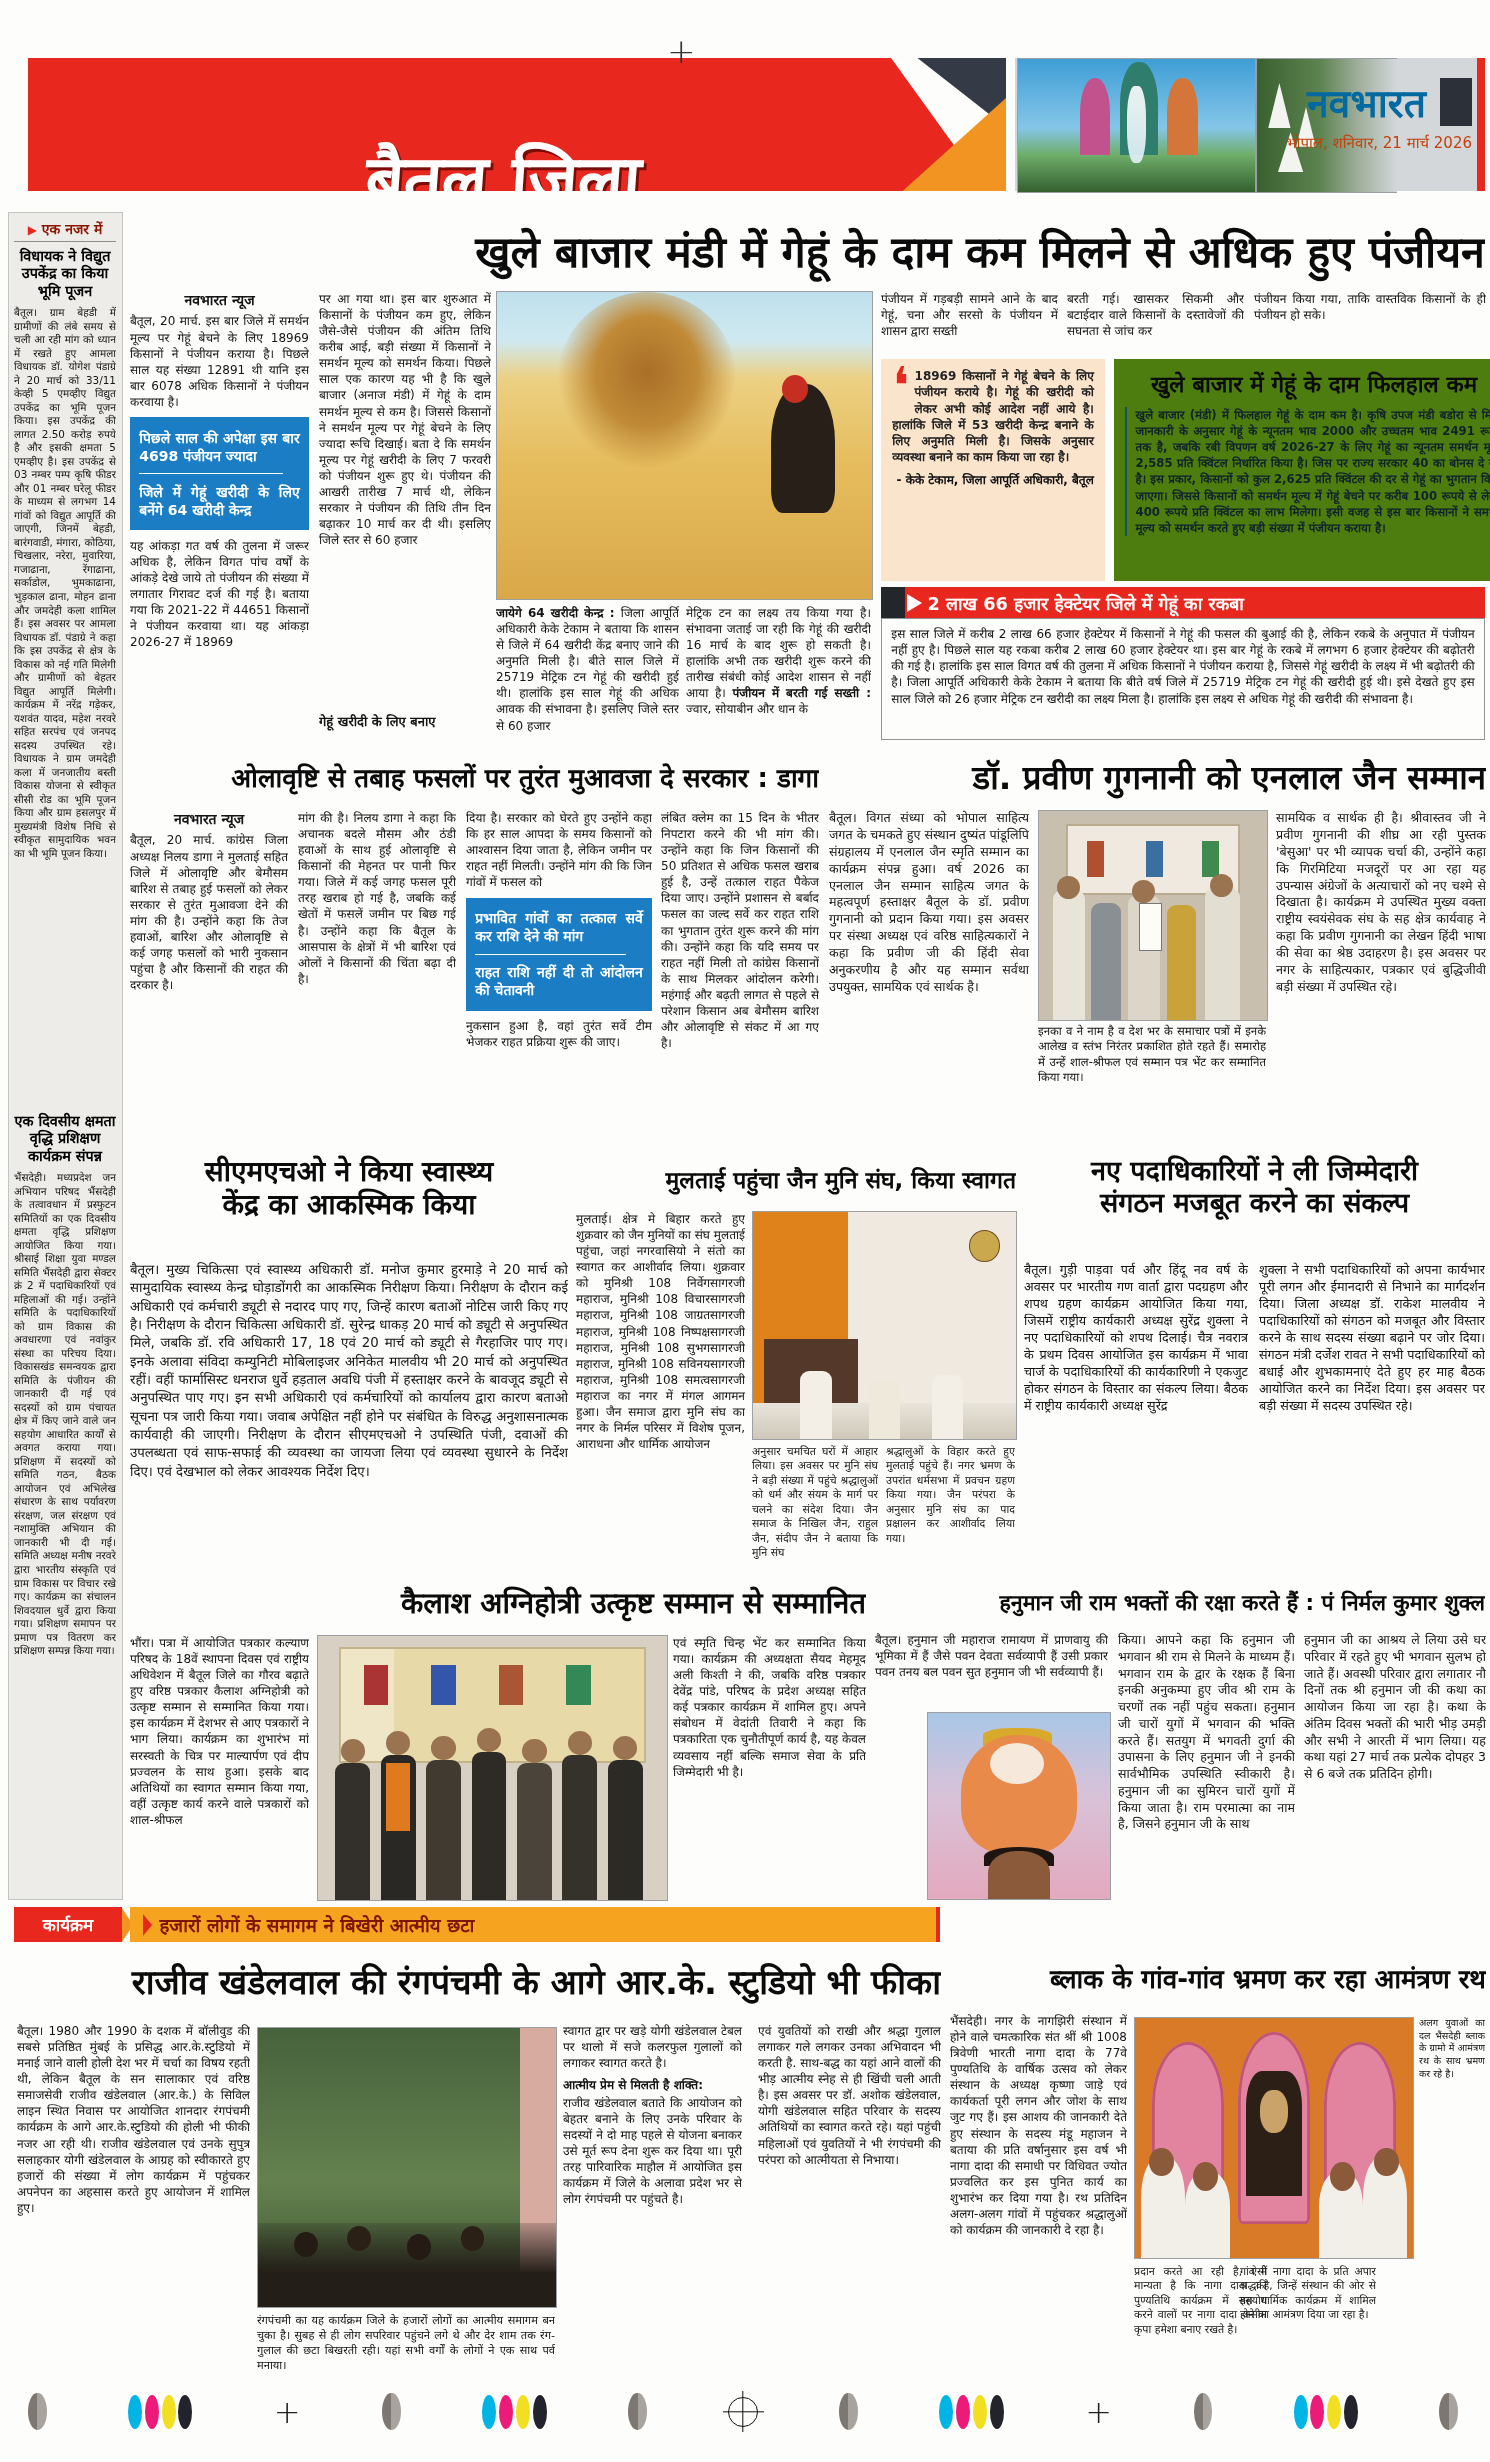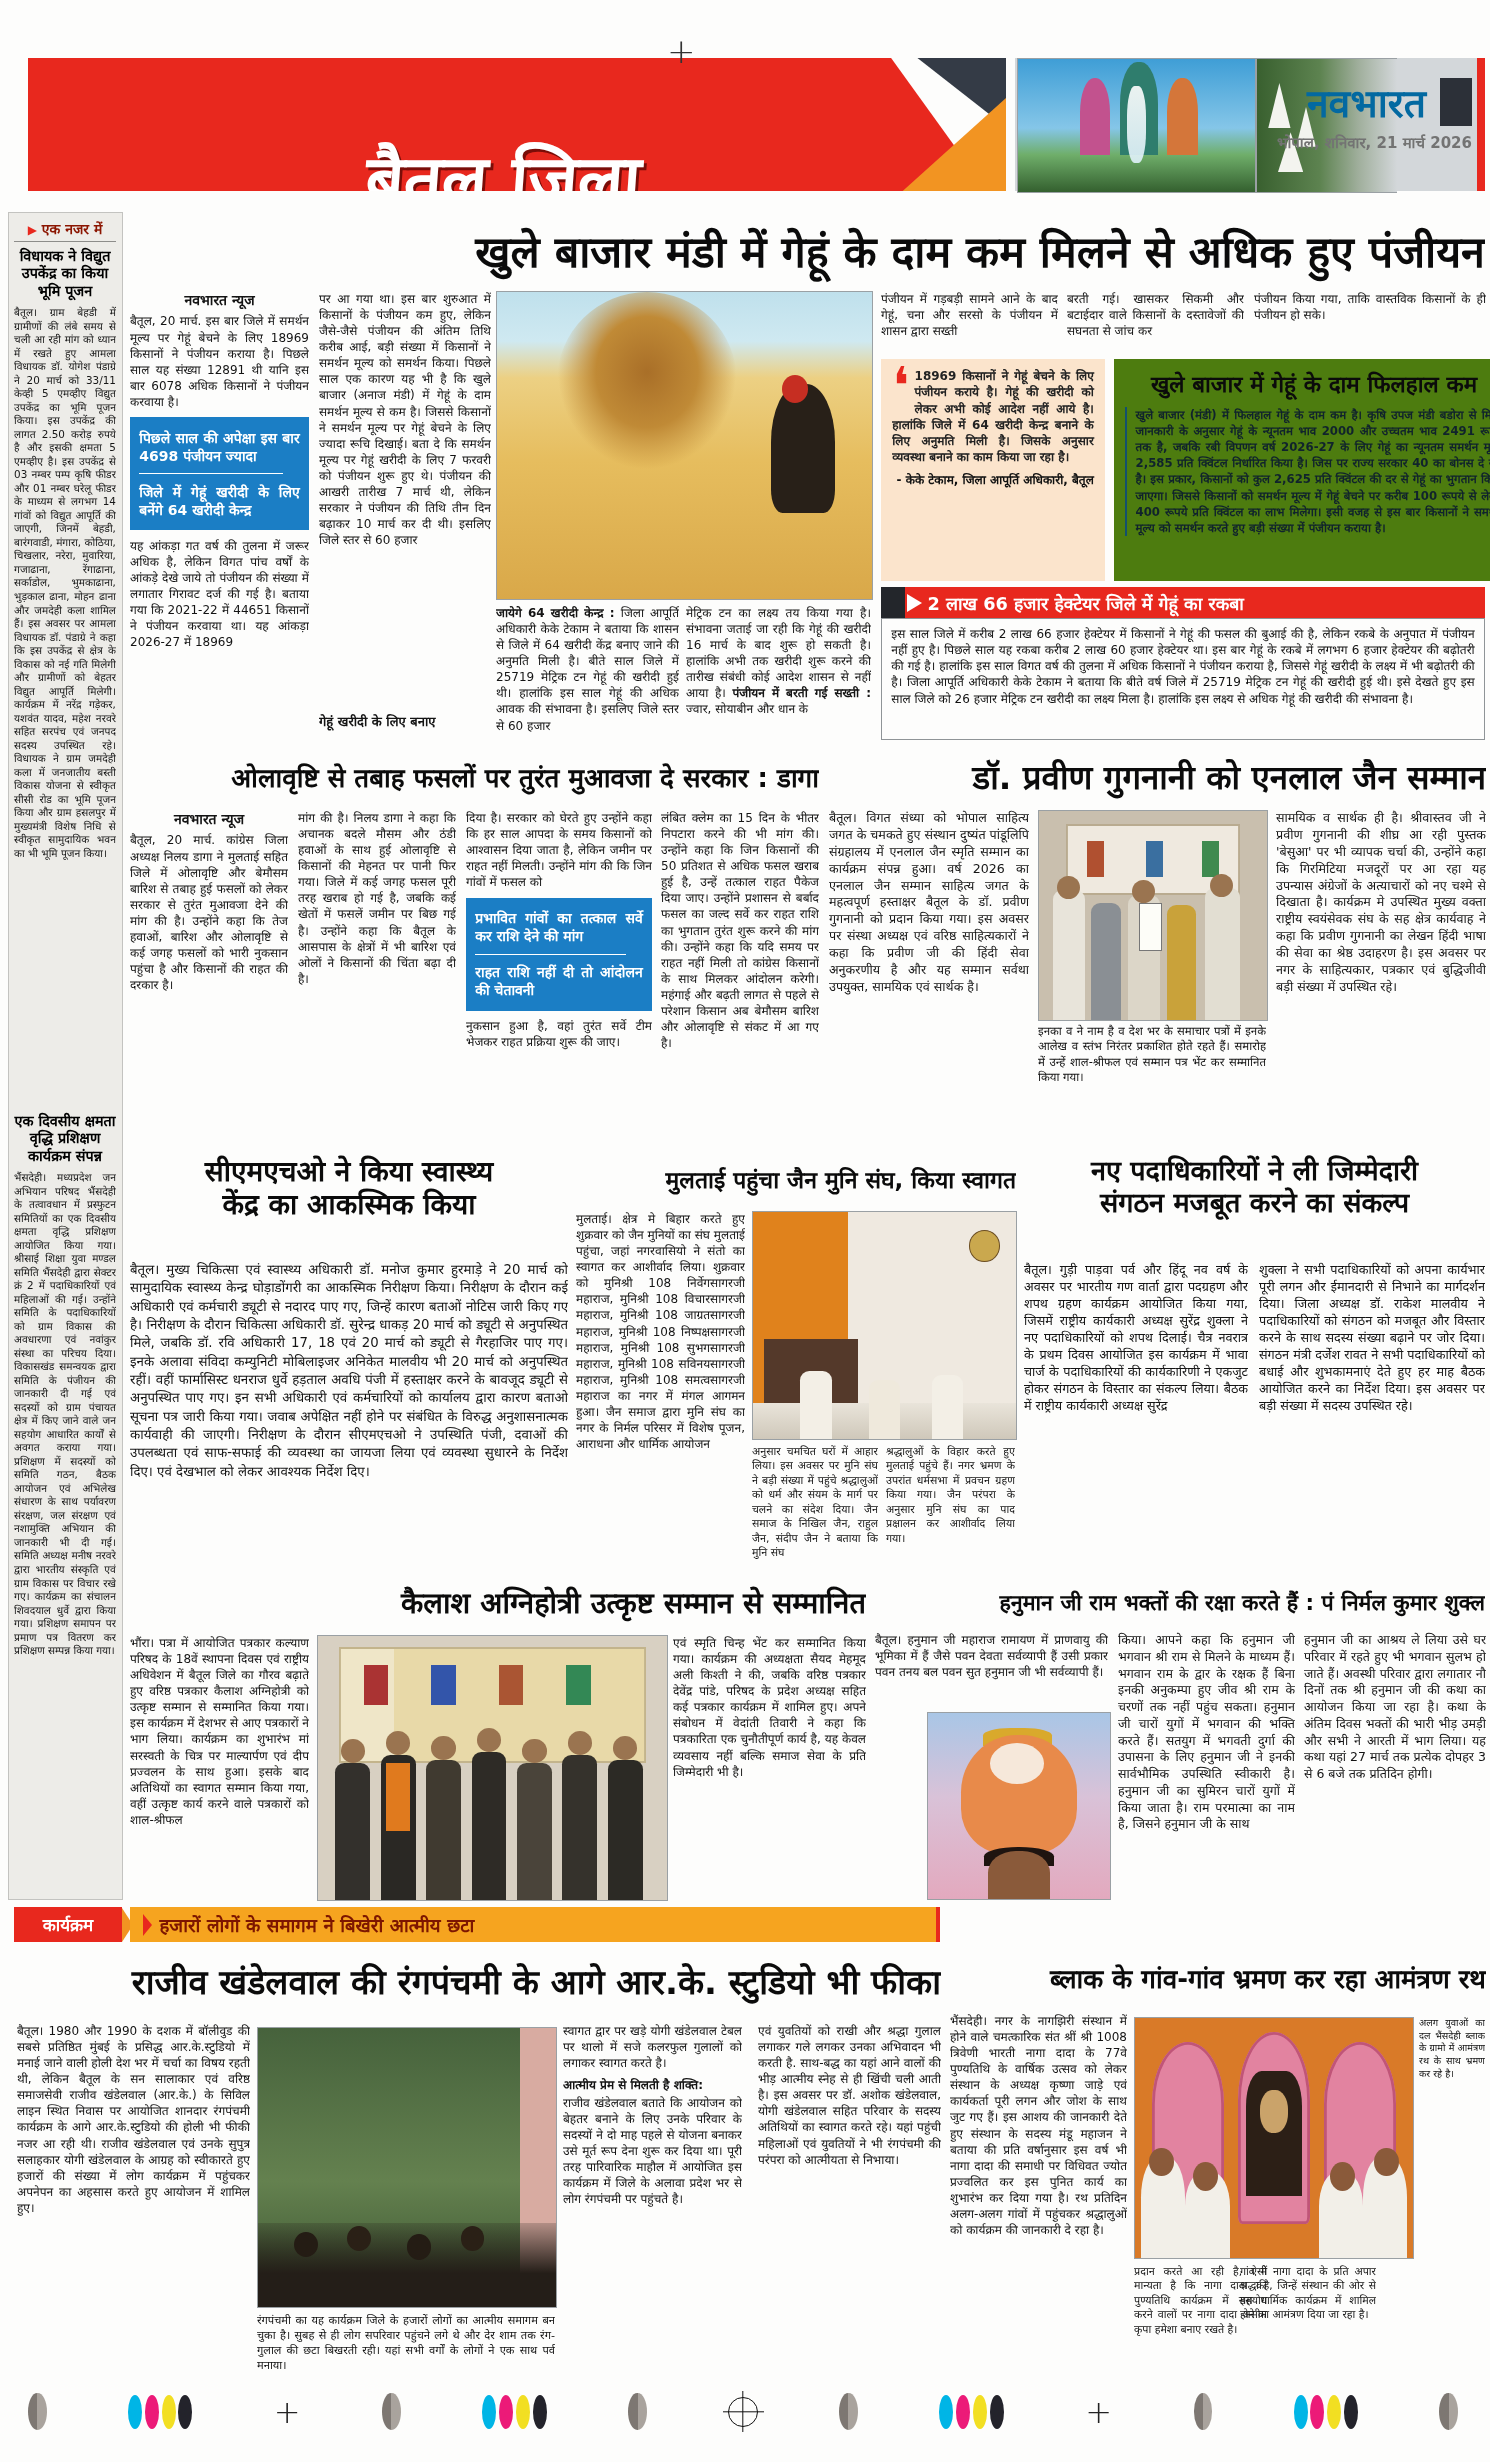--- a/index.html
+++ b/index.html
@@ -18,21 +18,21 @@
   .tri-dark{position:absolute;left:883px;top:58px;width:123px;height:133px;background:#343b46;
             clip-path:polygon(28% 0,100% 0,100% 52%)}
   .tri-orange{position:absolute;left:883px;top:58px;width:123px;height:133px;background:#f29422;
             clip-path:polygon(100% 30%,100% 100%,16% 100%)}
   .hdr-gray{position:absolute;left:1015px;top:58px;width:470px;height:133px;background:#d3d7da}
   .hdr-redbar{position:absolute;left:1477px;top:58px;width:8.4px;height:133px;background:#e8281e}
   .ph{position:absolute;overflow:hidden;border:0.9px solid #9aa0a4}
   .masthead{position:absolute;left:1127px;top:75px;width:345px;text-align:right}
   .masthead .nm{font-size:39px;font-weight:800;color:#0369a1;display:inline-block;vertical-align:middle}
   .masthead .sq{display:inline-block;vertical-align:middle;width:32px;height:48px;background:#2c3038;margin-left:9.3px}
-  .masthead .dt{font-size:15px;font-weight:700;color:#737373;margin-top:3.7px}
+  .masthead .dt{font-size:15px;font-weight:400;color:#c2410c;margin-top:3.7px}
   .plusmark{position:absolute;font-size:34px;font-weight:200;color:#333;line-height:1}
   
   .sidebar{position:absolute;left:7.5px;top:212px;width:115px;height:1688px;background:#edecE8;
            border:0.9px solid #c3c3c0;box-sizing:border-box;padding:5.6px 5.6px;overflow:hidden}
   .sb-head{font-size:14px;font-weight:700;color:#8b1500;border-bottom:1.9px solid #8d8d8a;padding-bottom:3.7px;margin-bottom:5.6px;text-align:center}
   .sb-head .arr{color:#e8281e;font-size:12px}
   .sb-h{font-size:14.4px;font-weight:700;color:#000;text-align:center;line-height:1.22;margin:5.6px 0}
   .sb-b{font-size:10.4px;line-height:1.3;text-align:justify;color:#161616}
   
   .bluebox{background:#1b7ec5;color:#fff;padding:11.2px 9.3px;margin:7.5px 0}
@@ -185,21 +185,21 @@
   <span>मेट्रिक टन का लक्ष्य तय किया गया है। संभावना जताई जा रही कि गेहूं की खरीदी 16 मार्च के बाद शुरू हो सकती है। हालांकि अभी तक खरीदी शुरू करने की तारीख संबंधी कोई आदेश शासन से नहीं आया है।</span>
   <span class="boldlead">पंजीयन में बरती गई सख्ती : </span><span>ज्वार, सोयाबीन और धान के</span>
 </div>
 
 <div class="col" style="left:881px;top:291px;width:177px;height:63px">पंजीयन में गड़बड़ी सामने आने के बाद गेहूं, चना और सरसो के पंजीयन में शासन द्वारा सख्ती</div>
 <div class="col" style="left:1067px;top:291px;width:177px;height:63px">बरती गई। खासकर सिकमी और बटाईदार वाले किसानों के दस्तावेजों की सघनता से जांच कर</div>
 <div class="col" style="left:1254px;top:291px;width:232px;height:63px">पंजीयन किया गया, ताकि वास्तविक किसानों के ही पंजीयन हो सके।</div>
 
 <div class="quotebox">
   <span class="q">❛</span>
-  <div class="t">18969 किसानों ने गेहूं बेचने के लिए पंजीयन कराये है। गेहूं की खरीदी को लेकर अभी कोई आदेश नहीं आये है। हालांकि जिले में 64 खरीदी केन्द्र बनाने के लिए अनुमति मिली है। जिसके अनुसार व्यवस्था बनाने का काम किया जा रहा है।</div>
+  <div class="t">18969 किसानों ने गेहूं बेचने के लिए पंजीयन कराये है। गेहूं की खरीदी को लेकर अभी कोई आदेश नहीं आये है। हालांकि जिले में 53 खरीदी केन्द्र बनाने के लिए अनुमति मिली है। जिसके अनुसार व्यवस्था बनाने का काम किया जा रहा है।</div>
   <div class="a">- केके टेकाम, जिला आपूर्ति अधिकारी, बैतूल</div>
 </div>
 
 <div class="cyanbox">
   <div class="tt">खुले बाजार में गेहूं के दाम फिलहाल कम</div>
   <div class="bb">खुले बाजार (मंडी) में फिलहाल गेहूं के दाम कम है। कृषि उपज मंडी बडोरा से मिली जानकारी के अनुसार गेहूं के न्यूनतम भाव 2000 और उच्चतम भाव 2491 रूपये तक है, जबकि रबी विपणन वर्ष 2026-27 के लिए गेहूं का न्यूनतम समर्थन मूल्य 2,585 प्रति क्विंटल निर्धारित किया है। जिस पर राज्य सरकार 40 का बोनस दे रही है। इस प्रकार, किसानों को कुल 2,625 प्रति क्विंटल की दर से गेहूं का भुगतान किया जाएगा। जिससे किसानों को समर्थन मूल्य में गेहूं बेचने पर करीब 100 रूपये से लेकर 400 रूपये प्रति क्विंटल का लाभ मिलेगा। इसी वजह से इस बार किसानों ने समर्थन मूल्य को समर्थन करते हुए बड़ी संख्या में पंजीयन कराया है।</div>
 </div>
 
 <div class="redstrip">
   <span class="notch"></span>

